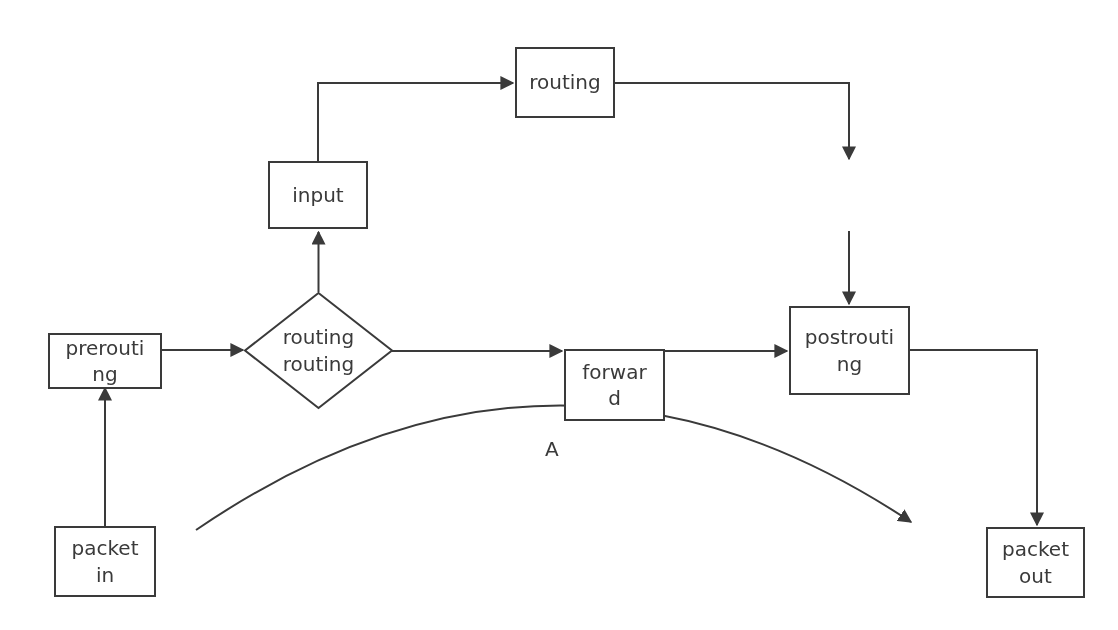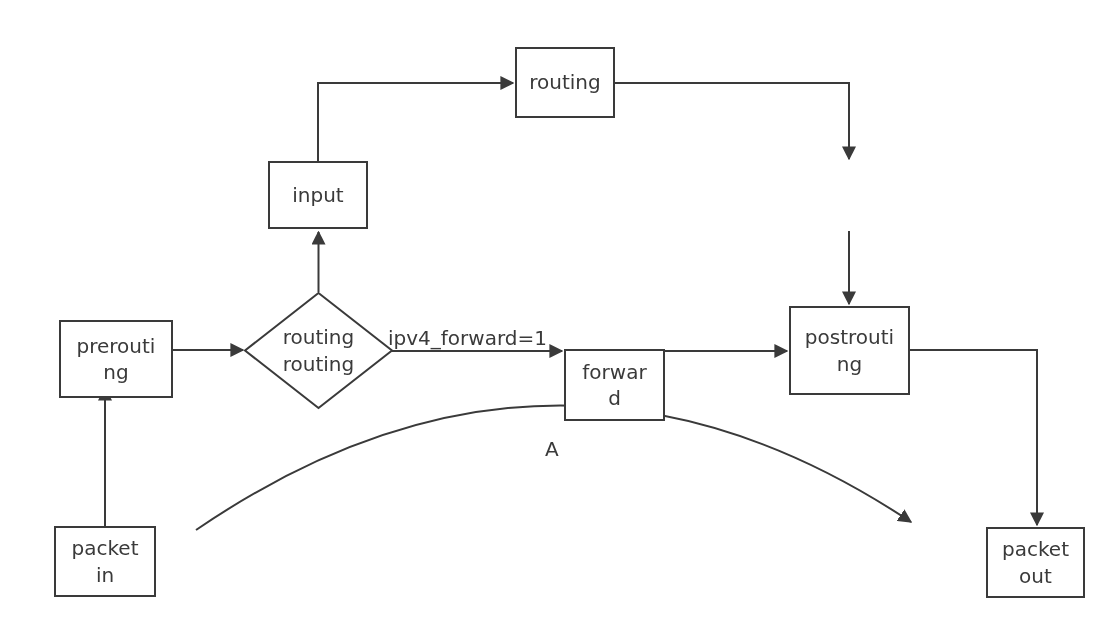--- a/index.html
+++ b/index.html
@@ -43,21 +43,21 @@
     pointer-events: none;
   }
   .diamond-label span { display: block; white-space: nowrap; }
   .edge-label {
     position: absolute;
     font-size: 20px;
     white-space: nowrap;
     background: transparent;
   }
   
-  .n-prerouting  { left: 48px;  top: 320px; width: 114px; height: 78px; margin-left: 11px; }
+  .n-prerouting  { left: 48px;  top: 333px; width: 114px; height: 56px; }
   .n-input       { left: 268px; top: 161px; width: 100px; height: 68px; }
   .n-routing     { left: 515px; top: 47px;  width: 100px; height: 71px; }
   .n-output      { left: 799px; top: 161px; width: 101px; height: 70px; }
   .n-forward     { left: 564px; top: 315px; width: 101px; height: 72px; margin-top: 34px; }
   .n-postrouting { left: 789px; top: 306px; width: 121px; height: 89px; }
   .n-packet-in   { left: 54px;  top: 526px; width: 102px; height: 71px; }
   .n-packet-out  { left: 986px; top: 527px; width: 99px;  height: 71px; }
   .l-diamond     { left: 254px; top: 314px; width: 129px; height: 73px; }
   .l-forward-cond{ left: 388px; top: 326px; }
   .l-curve-a     { left: 545px; top: 437px; }
@@ -121,17 +121,16 @@
   <div class="node n-packet-out">
     <span>packet</span>
     <span>out</span>
   </div>
 
   <div class="diamond-label l-diamond">
     <span>routing</span>
     <span>routing</span>
   </div>
 
-  <div class="edge-label l-forward-cond">ipv4_forward=1</div>
 
   <div class="edge-label l-curve-a">A</div>
 
 </div>
 
 </body></html>

